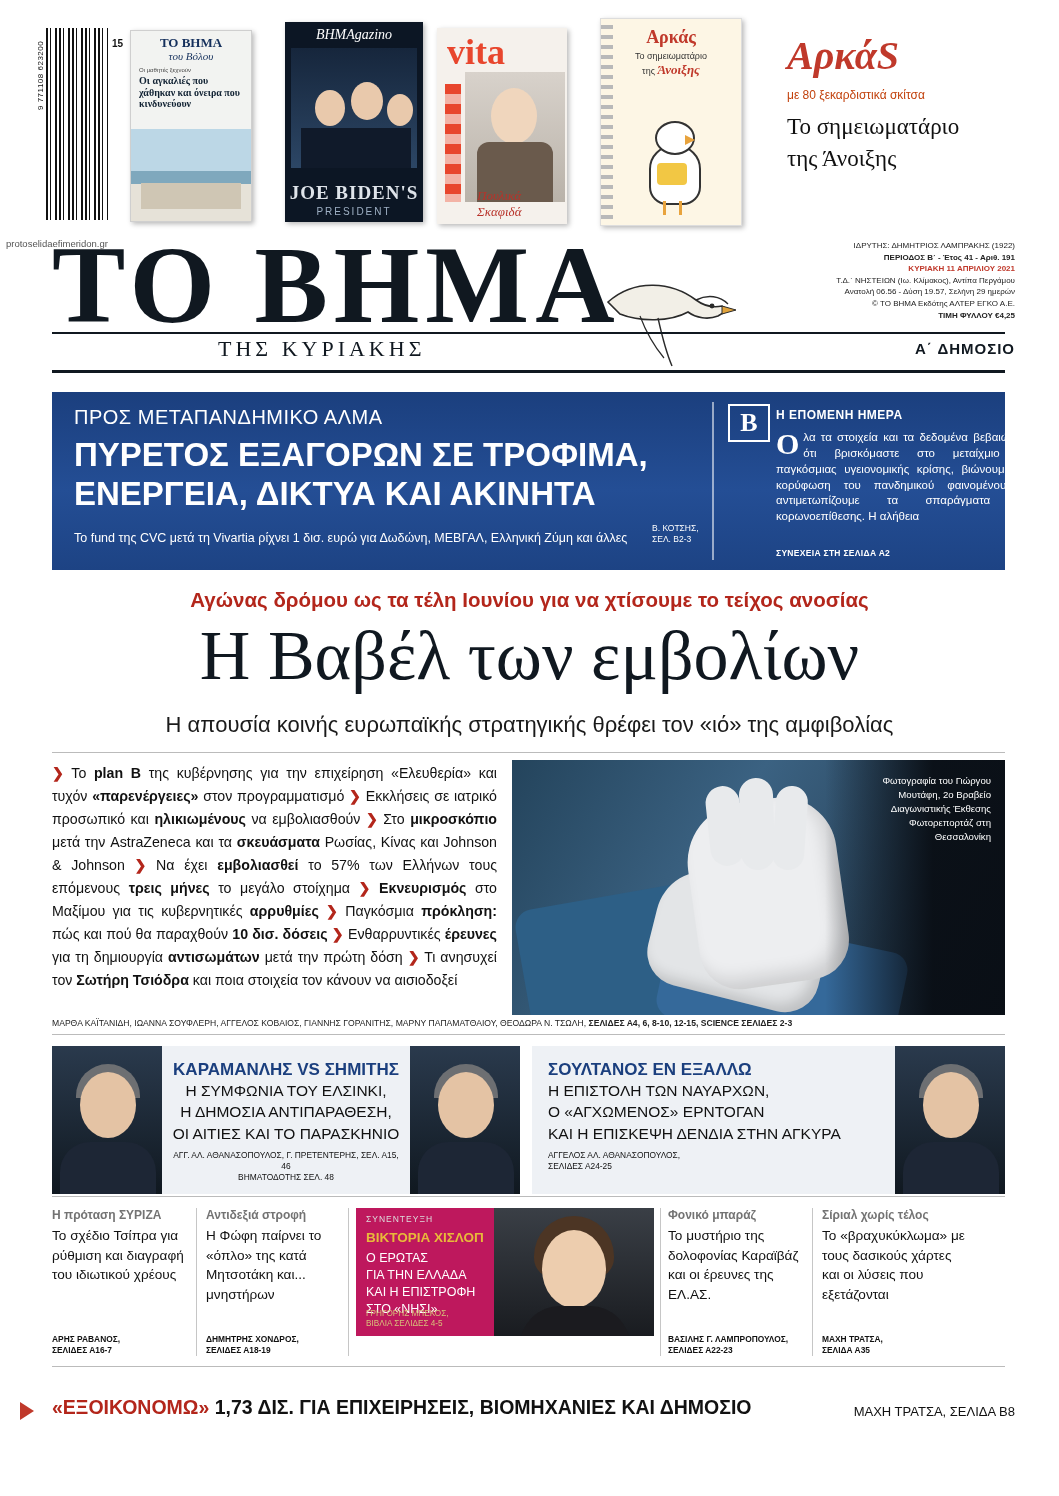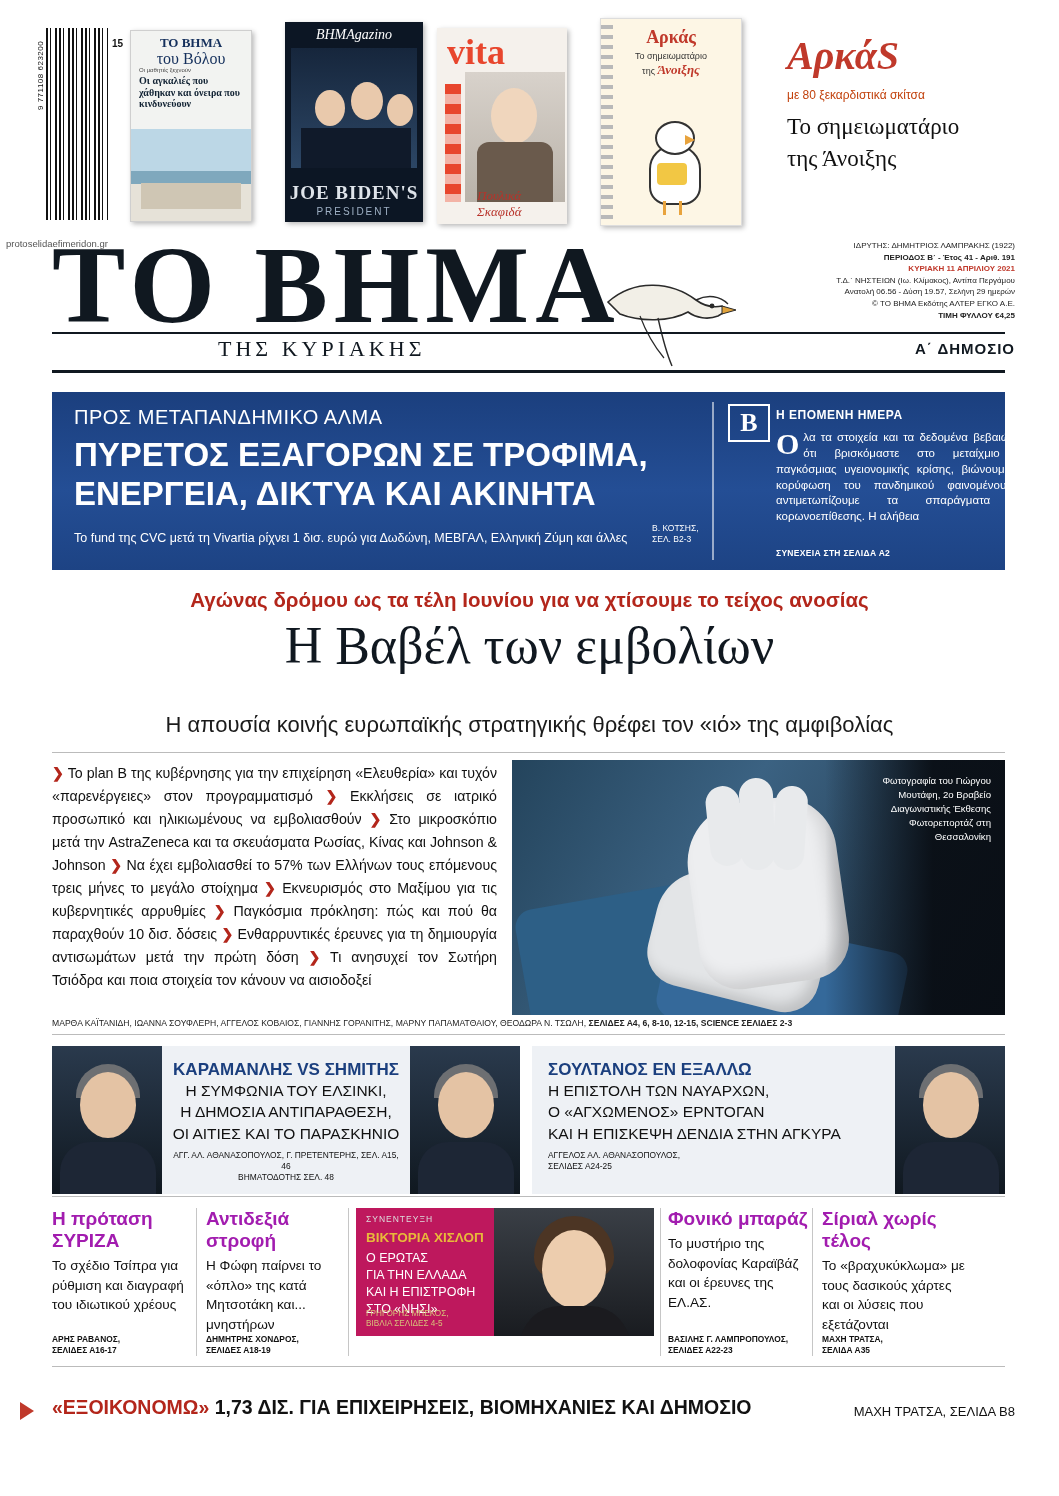--- a/index.html
+++ b/index.html
@@ -19,21 +19,21 @@
      repeating-linear-gradient(90deg,#111 0 2px,#fff 2px 4px,#111 4px 5px,#fff 5px 9px,#111 9px 11px,#fff 11px 13px);}
   .barcode-num{position:absolute;left:36px;top:110px;width:160px;transform:rotate(-90deg);transform-origin:left top;
      font-size:8px;letter-spacing:.5px;color:#111;}
   .barcode-iss{position:absolute;left:112px;top:38px;font-size:10px;font-weight:bold;color:#111;}
 
   .mag{position:absolute;box-shadow:2px 2px 5px rgba(0,0,0,.28);background:#fff;overflow:hidden;}
 
   
   .mag1{left:130px;top:30px;width:120px;height:190px;border:1px solid #cfcfcf;background:#f2f3f1;}
   .mag1 .m1t{position:absolute;top:4px;left:0;width:100%;text-align:center;font-family:"Liberation Serif",serif;font-weight:bold;font-size:13px;color:#15305c;}
-  .mag1 .m1s{position:absolute;top:19px;left:0;width:100%;text-align:center;font-family:"Liberation Serif",serif;font-size:16px;color:#15305c;}
+  .mag1 .m1s{position:absolute;top:19px;left:0;width:100%;text-align:center;font-family:"Liberation Serif",serif;font-style:italic;font-size:11px;color:#15305c;}
   .mag1 .m1k{position:absolute;top:36px;left:8px;font-size:6px;color:#444;}
   .mag1 .m1h{position:absolute;top:44px;left:8px;width:104px;font-family:"Liberation Serif",serif;font-weight:bold;font-size:10px;line-height:1.15;color:#123;}
   .mag1 .m1img{position:absolute;left:0;bottom:0;width:100%;height:92px;background:linear-gradient(#bcd7e6 0 46%,#7fa8bd 46% 60%,#e6e2d8 60% 100%);}
   .mag1 .m1img:after{content:"";position:absolute;left:10px;bottom:12px;width:100px;height:26px;background:#cfc6b4;}
 
   
   .mag2{left:285px;top:22px;width:138px;height:200px;background:#0c1624;}
   .mag2 .m2t{position:absolute;top:5px;left:0;width:100%;text-align:center;color:#fff;font-family:"Liberation Serif",serif;font-size:14px;font-style:italic;}
   .mag2 .m2ph{position:absolute;top:26px;left:6px;width:126px;height:120px;background:linear-gradient(#16263c,#2c4665);}
   .mag2 .face{position:absolute;border-radius:50%;background:#e9c9ac;}
@@ -97,28 +97,28 @@
   .banner .credit{position:absolute;left:600px;top:131px;font-size:8.5px;line-height:1.3;text-align:left;}
   .banner .divider{position:absolute;left:660px;top:10px;width:2px;height:158px;background:rgba(255,255,255,.55);}
   .bbox{position:absolute;left:676px;top:12px;width:38px;height:34px;border:2px solid #fff;color:#fff;font-family:"Liberation Serif",serif;font-weight:bold;font-size:26px;text-align:center;line-height:34px;}
   .banner .colhead{position:absolute;left:724px;top:16px;font-size:12px;font-weight:bold;letter-spacing:.5px;}
   .banner .coltext{position:absolute;left:724px;top:38px;width:258px;font-size:11.5px;line-height:1.38;text-align:justify;}
   .banner .coltext .drop{float:left;font-family:"Liberation Serif",serif;font-size:30px;line-height:24px;padding:2px 4px 0 0;font-weight:bold;}
   .banner .contin{position:absolute;left:724px;top:156px;font-size:8.5px;font-weight:bold;letter-spacing:.3px;}
 
   
   .lead-kicker{position:absolute;left:0;top:588px;width:1059px;text-align:center;color:#b3261b;font-weight:bold;font-size:20.5px;}
-  .lead-title{position:absolute;left:0;top:616px;width:1059px;text-align:center;font-family:"Liberation Serif",serif;font-size:52px;color:#101820;}
+  .lead-title{position:absolute;left:0;top:616px;width:1059px;text-align:center;font-family:"Liberation Serif",serif;font-size:70px;color:#101820;}
   .lead-sub{position:absolute;left:0;top:712px;width:1059px;text-align:center;font-size:22px;color:#1a1a1a;}
   .lead-rule{position:absolute;left:52px;top:752px;width:953px;height:1px;background:#bbb;}
 
   
   .bullets{position:absolute;left:52px;top:762px;width:445px;font-size:14.2px;line-height:1.62;color:#111;text-align:justify;}
   .bullets .ar{color:#b3261b;font-weight:bold;}
-  .bullets b{font-weight:normal;}
+  .bullets b{font-weight:bold;}
   .byline{position:absolute;left:52px;top:1018px;width:953px;font-size:8.6px;color:#222;}
   .byline .bold{font-weight:bold;}
   .lead-rule2{position:absolute;left:52px;top:1034px;width:953px;height:1px;background:#bbb;}
 
   
   .photo{position:absolute;left:512px;top:760px;width:493px;height:255px;overflow:hidden;background:#1b2a3a;}
   .photo .bg{position:absolute;inset:0;background:linear-gradient(120deg,#24445c 0%,#3b6282 40%,#1d2f40 100%);}
   .photo .dark{position:absolute;right:0;top:0;width:180px;height:100%;background:linear-gradient(90deg,rgba(10,14,20,0) 0%,rgba(8,12,18,.92) 60%);}
   .photo .sleeve{position:absolute;left:10px;top:130px;width:250px;height:130px;background:#2d5f86;transform:rotate(-10deg);border-radius:18px;}
   .photo .sleeve2{position:absolute;left:150px;top:170px;width:240px;height:110px;background:#35699a;transform:rotate(12deg);border-radius:18px;}
@@ -142,21 +142,21 @@
   .promoL .phB{right:0;}
   .promoR .phA{right:0;}
   .promo .ptitle{color:#1b3f7e;font-weight:bold;font-size:17px;}
   .promo .pline{font-size:15.5px;color:#111;line-height:1.38;}
   .promo .pcred{font-size:8.4px;line-height:1.3;}
   .promoL .txt{position:absolute;left:118px;top:14px;width:232px;text-align:center;}
   .promoR .txt{position:absolute;left:16px;top:14px;width:330px;}
 
   
   .bot{position:absolute;top:1208px;height:148px;}
-  .bot .h{font-weight:bold;font-size:19px;color:#a21caf;margin-bottom:4px;}
+  .bot .h{font-weight:bold;font-size:12px;color:#737373;margin-bottom:4px;}
   .bot .t{font-size:13.6px;line-height:1.45;color:#111;}
   .bot .c{position:absolute;bottom:0;font-size:8.4px;line-height:1.3;}
   .bot .c .bold{font-weight:bold;}
   .b1{left:52px;width:140px;}
   .b2{left:206px;width:136px;}
   .b4{left:668px;width:140px;}
   .b5{left:822px;width:150px;}
   .vsep{position:absolute;top:1208px;width:1px;height:148px;background:#c6c6c6;}
 
   .interview{position:absolute;left:356px;top:1208px;width:298px;height:128px;background:#be185d;overflow:hidden;}
@@ -356,21 +356,21 @@
     </div>
   </div>
 
   <div class="botrule"></div>
 
   <div class="bot b1">
     <div class="h">Η πρόταση ΣΥΡΙΖΑ</div>
     <div class="t">Το σχέδιο Τσίπρα για ρύθμιση και διαγραφή του ιδιωτικού χρέους</div>
     <div class="c">
       <div class="bold">ΑΡΗΣ ΡΑΒΑΝΟΣ,</div>
-      <div class="bold">ΣΕΛΙΔΕΣ Α16-17</div>
+      <div class="bold">ΣΕΛΙΔΕΣ Α16-7</div>
     </div>
   </div>
   <div class="vsep" style="left:196px"></div>
 
   <div class="bot b2">
     <div class="h">Αντιδεξιά στροφή</div>
     <div class="t">Η Φώφη παίρνει το «όπλο» της κατά Μητσοτάκη και... μνηστήρων</div>
     <div class="c">
       <div class="bold">ΔΗΜΗΤΡΗΣ ΧΟΝΔΡΟΣ,</div>
       <div class="bold">ΣΕΛΙΔΕΣ Α18-19</div>

